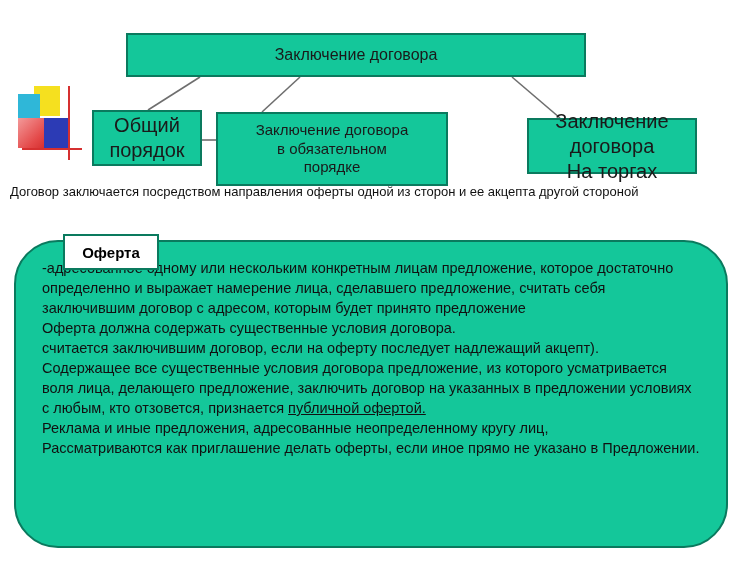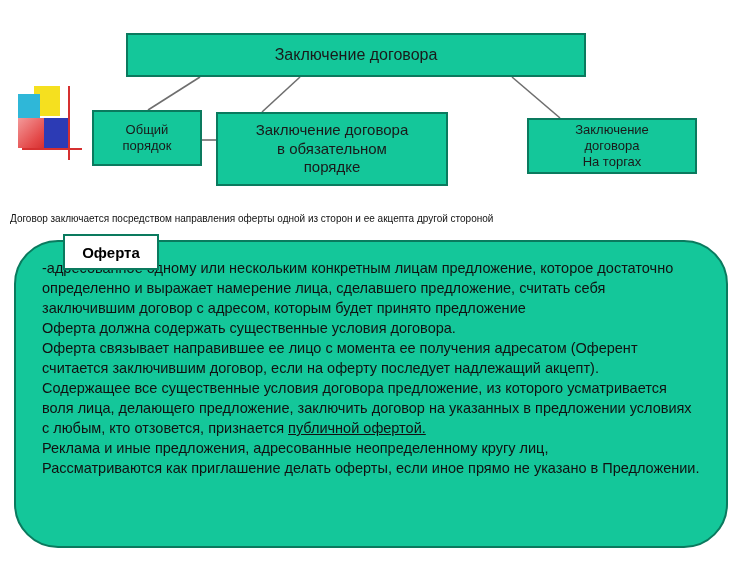--- a/index.html
+++ b/index.html
@@ -80,21 +80,21 @@
   .node {
     position: absolute;
     background: #14c79a;
     border: 2px solid #0a7a5e;
     box-sizing: border-box;
     display: flex;
     align-items: center;
     justify-content: center;
     text-align: center;
     color: #1a1a1a;
-    font-size: 13px;
+    font-size: 20px;
     line-height: 1.25;
     padding: 4px 6px;
   }
   #node-top {
     left: 126px;
     top: 33px;
     width: 460px;
     height: 44px;
     font-size: 16px;
   }
@@ -126,23 +126,23 @@
     top: 0;
     width: 750px;
     height: 562px;
     pointer-events: none;
   }
 
   
   #lead-text {
     position: absolute;
     left: 10px;
-    top: 213px;
+    top: 184px;
     width: 730px;
-    font-size: 10px;
+    font-size: 13px;
     color: #111;
   }
 
   
   #panel {
     position: absolute;
     left: 14px;
     top: 240px;
     width: 714px;
     height: 308px;
@@ -224,21 +224,20 @@
     <span style="white-space:pre-line;">Заключение
 договора
 На торгах</span>
   </div>
 
   <div id="lead-text">Договор заключается посредством направления оферты одной из сторон и ее акцепта другой стороной</div>
 
   <div id="panel">
     <p class="first-line">-адресованное одному или нескольким конкретным лицам предложение, которое достаточно определенно и выражает намерение лица, сделавшего предложение, считать  себя заключившим договор с адресом, которым  будет принято предложение</p>
     <p>Оферта должна содержать существенные условия договора.</p>
-    <p>Оферта связывает направившее ее лицо с момента ее получения адресатом (Оферент</p>
     <p>считается заключившим договор, если на оферту последует надлежащий акцепт).</p>
     <p><span>Содержащее все существенные условия договора предложение, из которого усматривается воля лица, делающего предложение, заключить договор на указанных в предложении условиях с любым, кто отзовется, признается </span><span class="underline">публичной офертой.</span></p>
     <p>Реклама и иные предложения, адресованные неопределенному кругу лиц,</p>
     <p>Рассматриваются как приглашение делать оферты, если иное прямо не указано в Предложении.</p>
   </div>
 
   <div id="oferta-box">
     <span>Оферта</span>
   </div>
 

